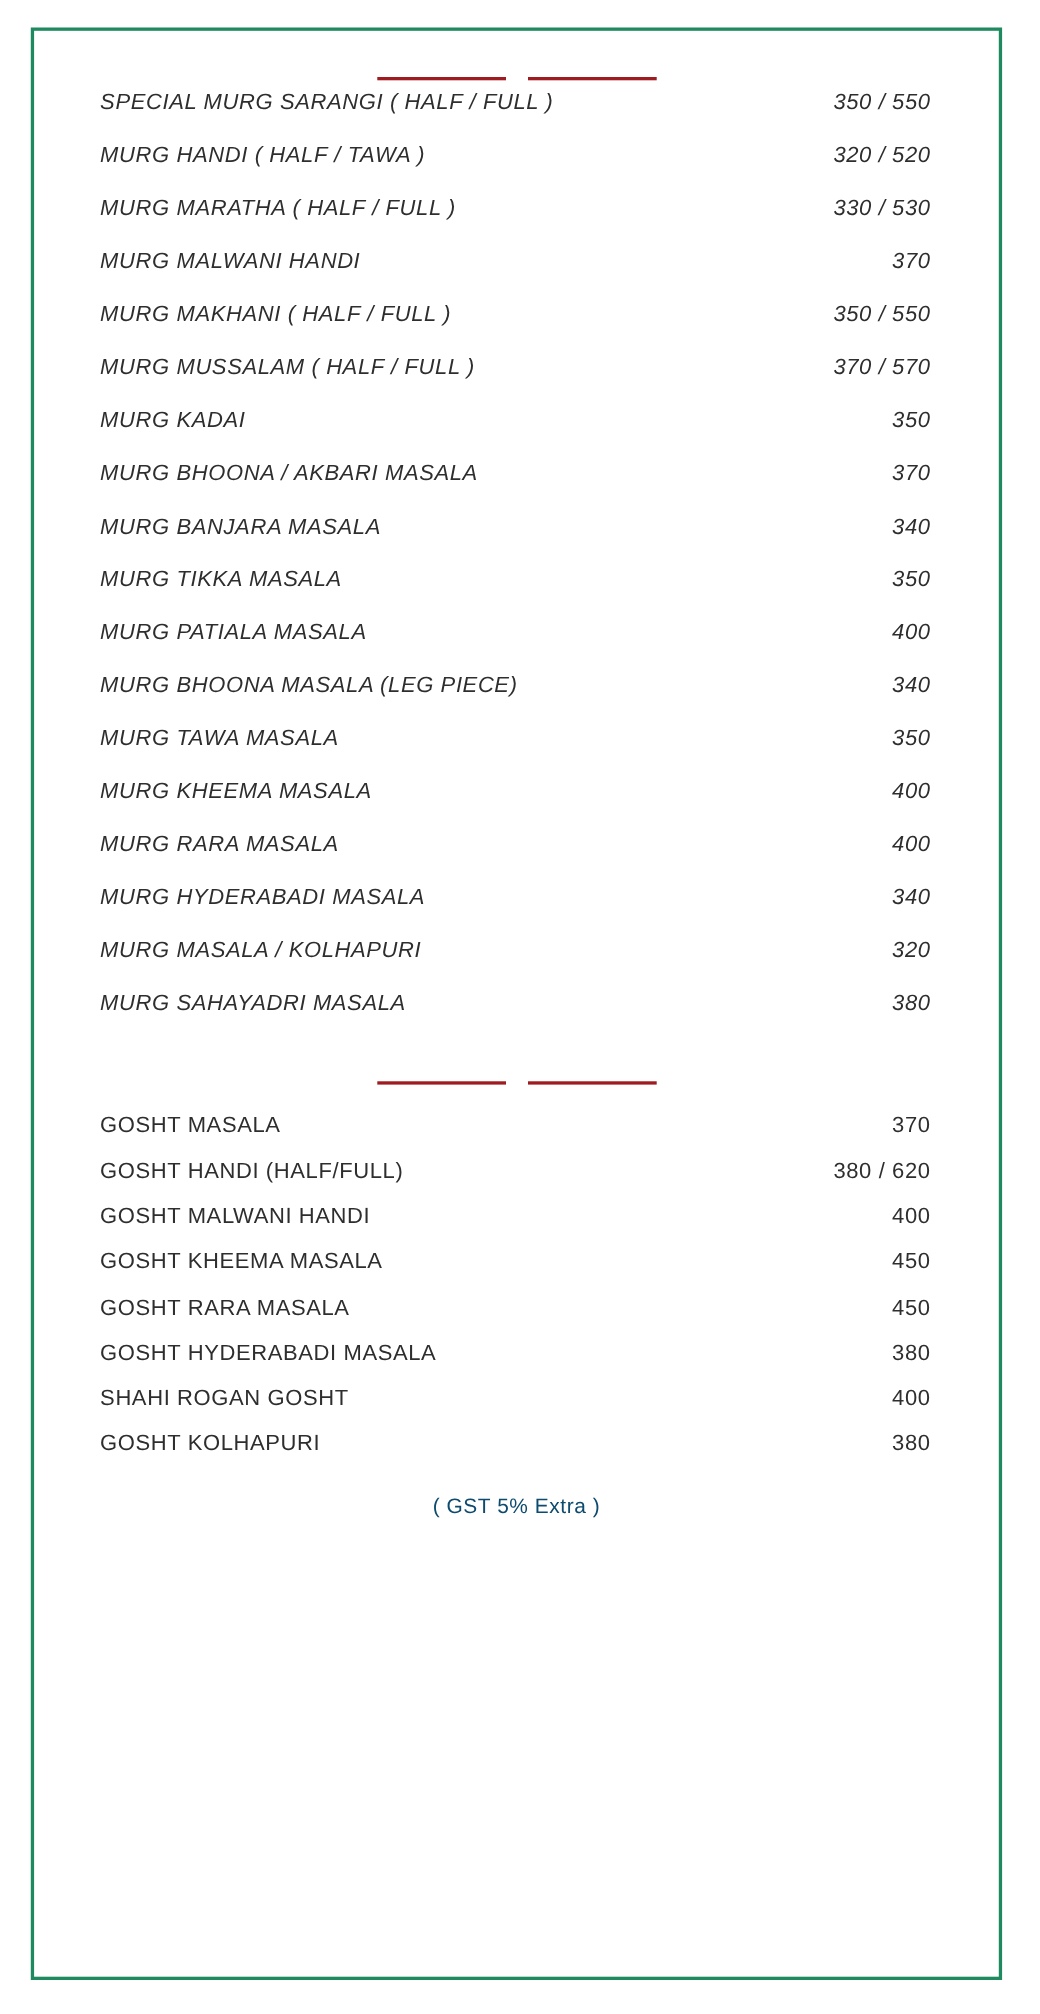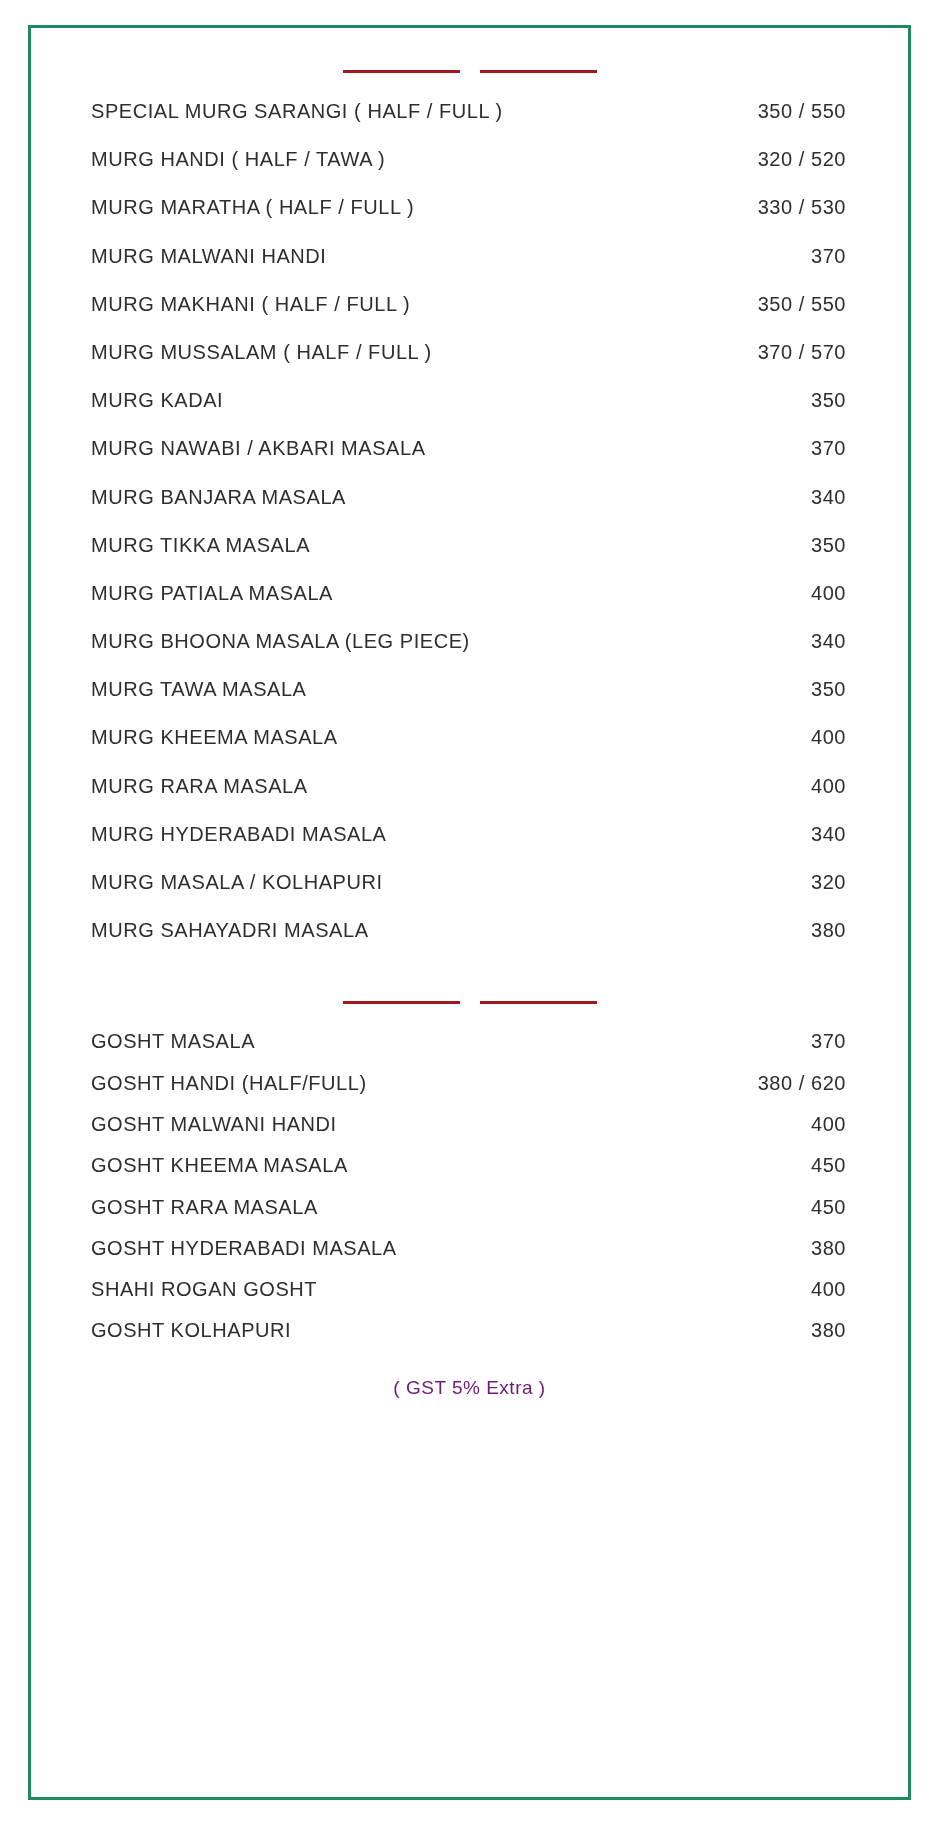--- a/index.html
+++ b/index.html
@@ -63,21 +63,21 @@
   .section-1 .section-header { padding-top: 42px; }
   .section-2 .section-header { padding-top: 34px; }
 
   
   .items {
     margin: 0;
     padding: 0;
     list-style: none;
   }
 
-  .section-1 .items { margin-top: 27px; }
+  .section-1 .items { margin-top: 9px; font-style: italic; }
   .section-2 .items { margin-top: 26px; }
 
   .item-row {
     display: flex;
     align-items: baseline;
     justify-content: space-between;
     padding: 0 29px 0 27px;
   }
 
   .section-1 .item-row { height: 48.2px; }
@@ -146,21 +146,21 @@
           </li>
           <li class="item-row">
             <span class="item-name">MURG MUSSALAM ( HALF / FULL )</span>
             <span class="item-price">370 / 570</span>
           </li>
           <li class="item-row">
             <span class="item-name">MURG KADAI</span>
             <span class="item-price">350</span>
           </li>
           <li class="item-row">
-            <span class="item-name">MURG NAWABI / AKBARI MASALA</span>
+            <span class="item-name">MURG BHOONA / AKBARI MASALA</span>
             <span class="item-price">370</span>
           </li>
           <li class="item-row">
             <span class="item-name">MURG BANJARA MASALA</span>
             <span class="item-price">340</span>
           </li>
           <li class="item-row">
             <span class="item-name">MURG TIKKA MASALA</span>
             <span class="item-price">350</span>
           </li>
@@ -233,16 +233,16 @@
             <span class="item-name">SHAHI ROGAN GOSHT</span>
             <span class="item-price">400</span>
           </li>
           <li class="item-row">
             <span class="item-name">GOSHT KOLHAPURI</span>
             <span class="item-price">380</span>
           </li>
         </ul>
     </div>
 
-    <div class="footer-note" style="color: #701a75;">( GST 5% Extra )</div>
+    <div class="footer-note" style="color: #0c4a6e;">( GST 5% Extra )</div>
 
   </div>
 </div>
 
 </body></html>

